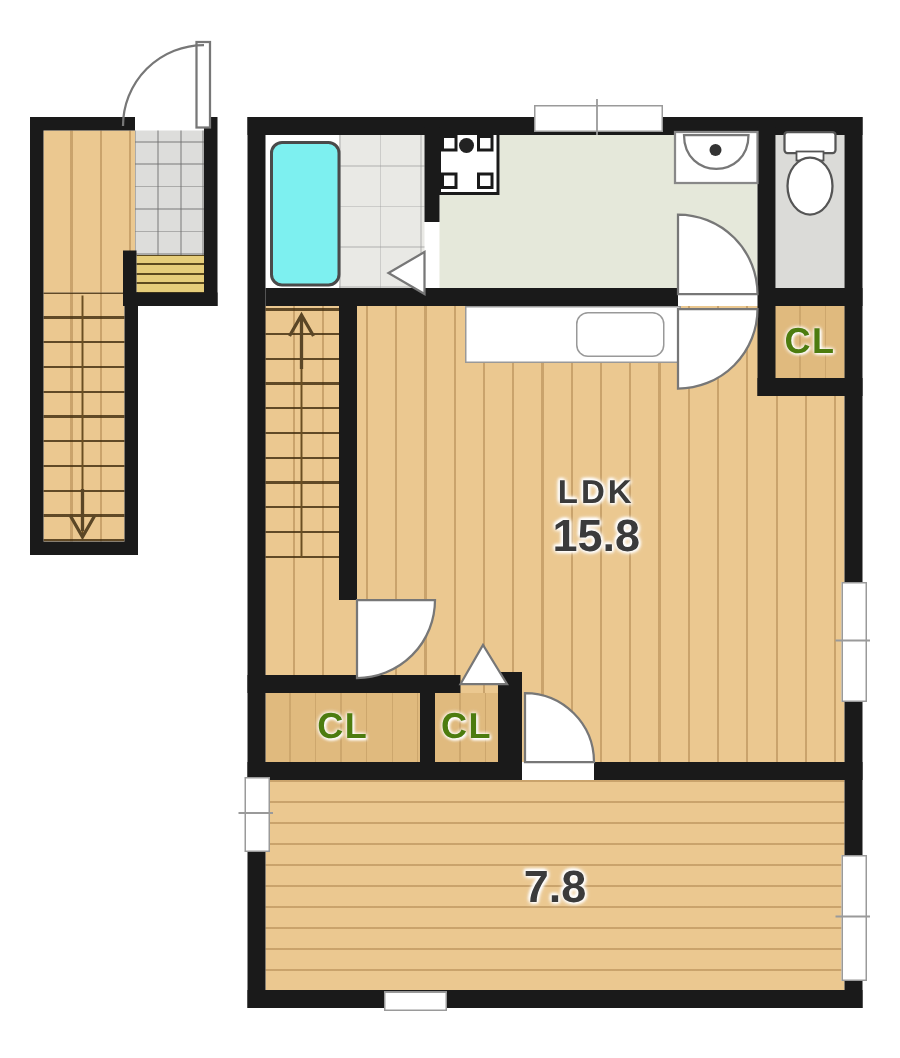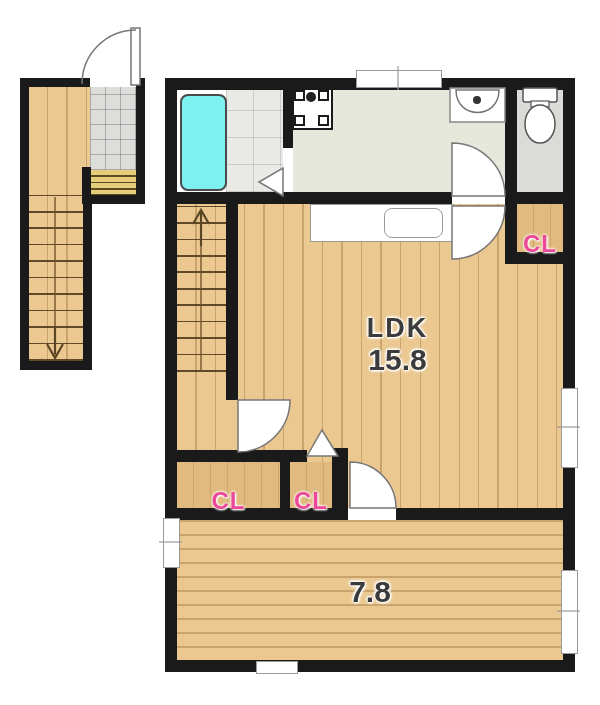--- a/index.html
+++ b/index.html
@@ -41,25 +41,25 @@
   .sink{position:absolute;background:#ffffff;border:1.5px solid #999;border-radius:8px;}
   .pan{position:absolute;background:#ffffff;border:2.5px solid #1a1a1a;}
   .pan-corner{position:absolute;width:7px;height:7px;border:2px solid #1a1a1a;background:#fff;}
   .pan-dot{position:absolute;width:10px;height:10px;border-radius:50%;background:#222;}
   
   .window{position:absolute;background:#ffffff;border:1.5px solid #9a9a9a;}
   
   .room-label{position:absolute;display:flex;flex-direction:column;align-items:center;
       justify-content:center;color:#3b3b3b;font-weight:bold;line-height:1.1;
       text-shadow:0 0 3px #fff,0 0 3px #fff,0 0 4px #fff,1px 1px 2px #fff,-1px -1px 2px #fff;}
-  .room-label .l1{font-size:27px;letter-spacing:2px;}
+  .room-label .l1{font-size:22px;letter-spacing:2px;}
   .room-label .l2{font-size:30px;}
   .cl-label{position:absolute;display:flex;align-items:center;justify-content:center;
-      color:#ec4899;font-weight:bold;font-size:24px;letter-spacing:1px;
-      text-shadow:0 0 3px #fff,0 0 3px #fff,1px 1px 2px #fff;margin-top:16px;}
+      color:#4d7c0f;font-weight:bold;font-size:24px;letter-spacing:1px;
+      text-shadow:0 0 3px #fff,0 0 3px #fff,1px 1px 2px #fff;}
   svg{position:absolute;left:0;top:0;}
 </style>
 </head>
 <body>
 
 <div class="canvas">
 
   <div class="wood-v abs" style="left:29px;top:87px;width:61px;height:108px;"></div>
   <div class="tile-entry abs" style="left:90px;top:87px;width:46px;height:83px;"></div>
   <div class="steps abs" style="left:91px;top:170px;width:45px;height:26px;"></div>

